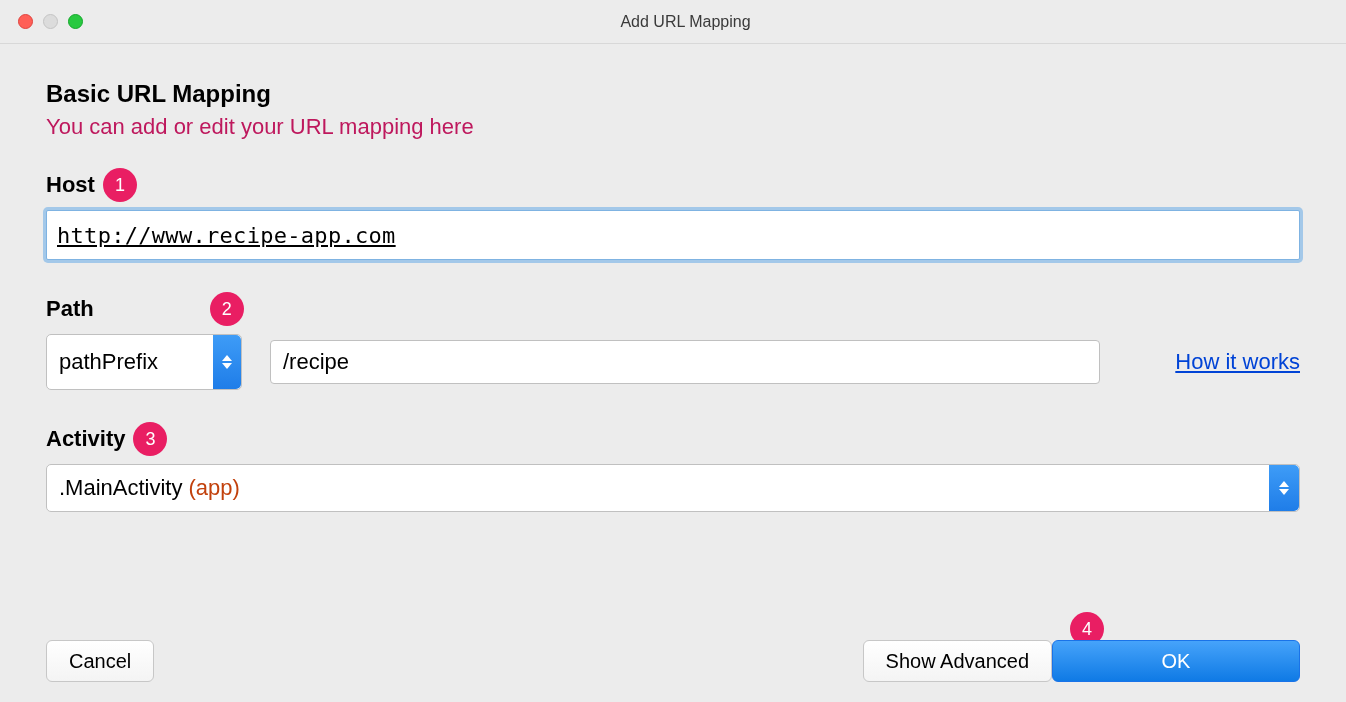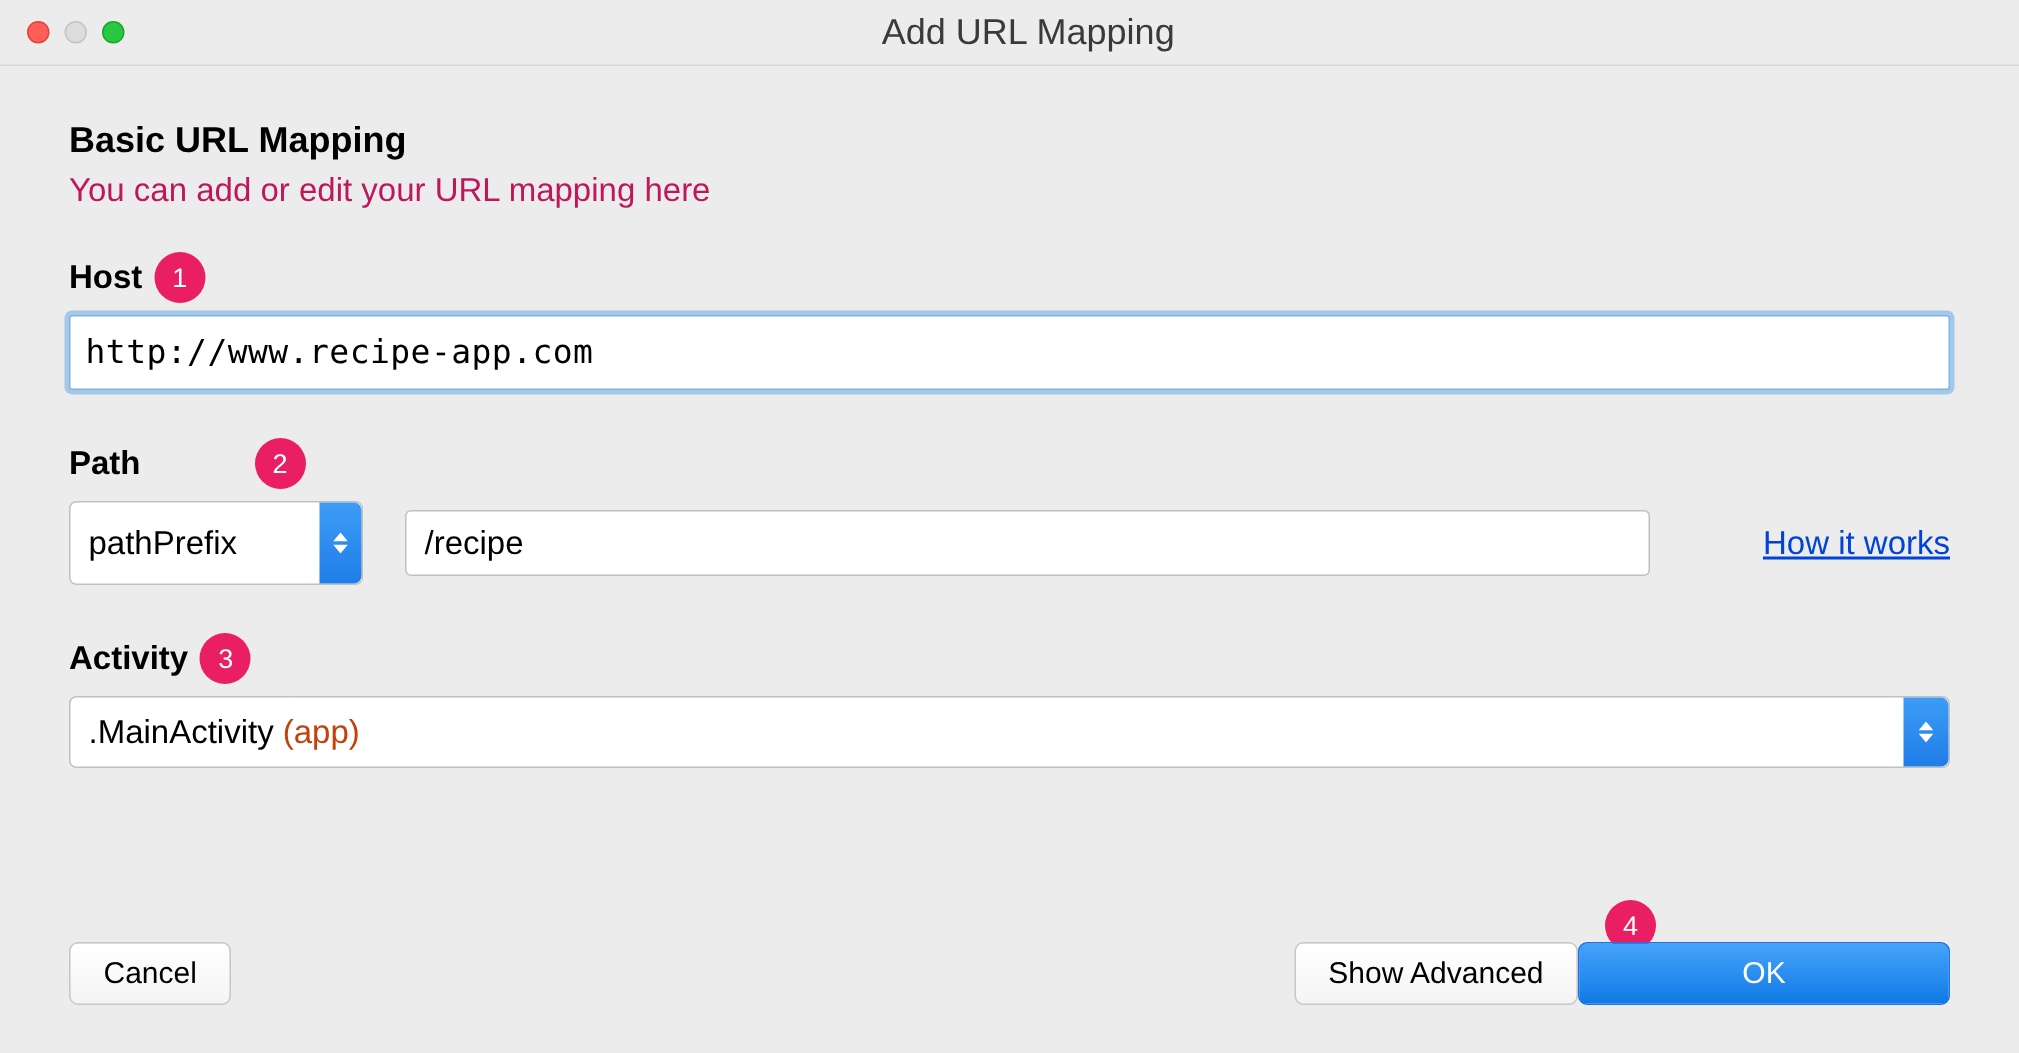--- a/index.html
+++ b/index.html
@@ -30,30 +30,30 @@
     height: 15px;
     border-radius: 50%;
   }
   .tl-close { background: #ff5f57; border: 1px solid #e0433e; }
   .tl-min   { background: #dcdcdc; border: 1px solid #c4c4c4; }
   .tl-max   { background: #28c940; border: 1px solid #14a82b; }
   .title {
     position: absolute;
     left: 0; right: 0;
     text-align: center;
-    font-size: 24px;
+    font-size: 16px;
     color: #3a3a3a;
     font-weight: 400;
     pointer-events: none;
     margin-left: 25px;
   }
 
   
   .content {
-    padding: 36px 46px 32px 46px;
+    padding: 36px 46px 20px 46px;
     height: calc(100% - 44px);
     display: flex;
     flex-direction: column;
   }
 
   .section-heading {
     font-size: 24px;
     font-weight: 700;
     margin-bottom: 6px;
   }
@@ -97,20 +97,21 @@
     font-family: inherit;
     border: 1px solid #aeaeae;
     border-radius: 2px;
     padding: 0 10px;
     background: #fff;
   }
   .input-text.focused {
     border: 1px solid #7fb3e2;
     outline: none;
     box-shadow: 0 0 0 3px rgba(104, 171, 231, 0.55);
+    text-decoration: underline;
   }
 
   .field-block { margin-bottom: 32px; position: relative; }
 
   
   .path-row {
     display: flex;
     align-items: center;
     gap: 28px;
   }
@@ -250,21 +251,21 @@
 
   <div class="field-block">
     <div class="field-label">
       <span>Host</span>
       <span class="badge">1</span>
     </div>
     <input type="text" class="input-text focused mono" value="http://www.recipe-app.com" style="">
   </div>
 
   <div class="field-block">
-    <div class="field-label" style="gap:76px;">
+    <div class="field-label" style="gap:116px;">
       <span>Path</span>
       <span class="badge">2</span>
     </div>
     <div class="path-row">
       <div class="mac-select">
         <span>pathPrefix</span>
         <span class="select-arrows">
           <svg width="10" height="6" viewBox="0 0 10 6">
               <path d="M0 6 L5 0 L10 6 Z" fill="#fff"></path>
             </svg>

